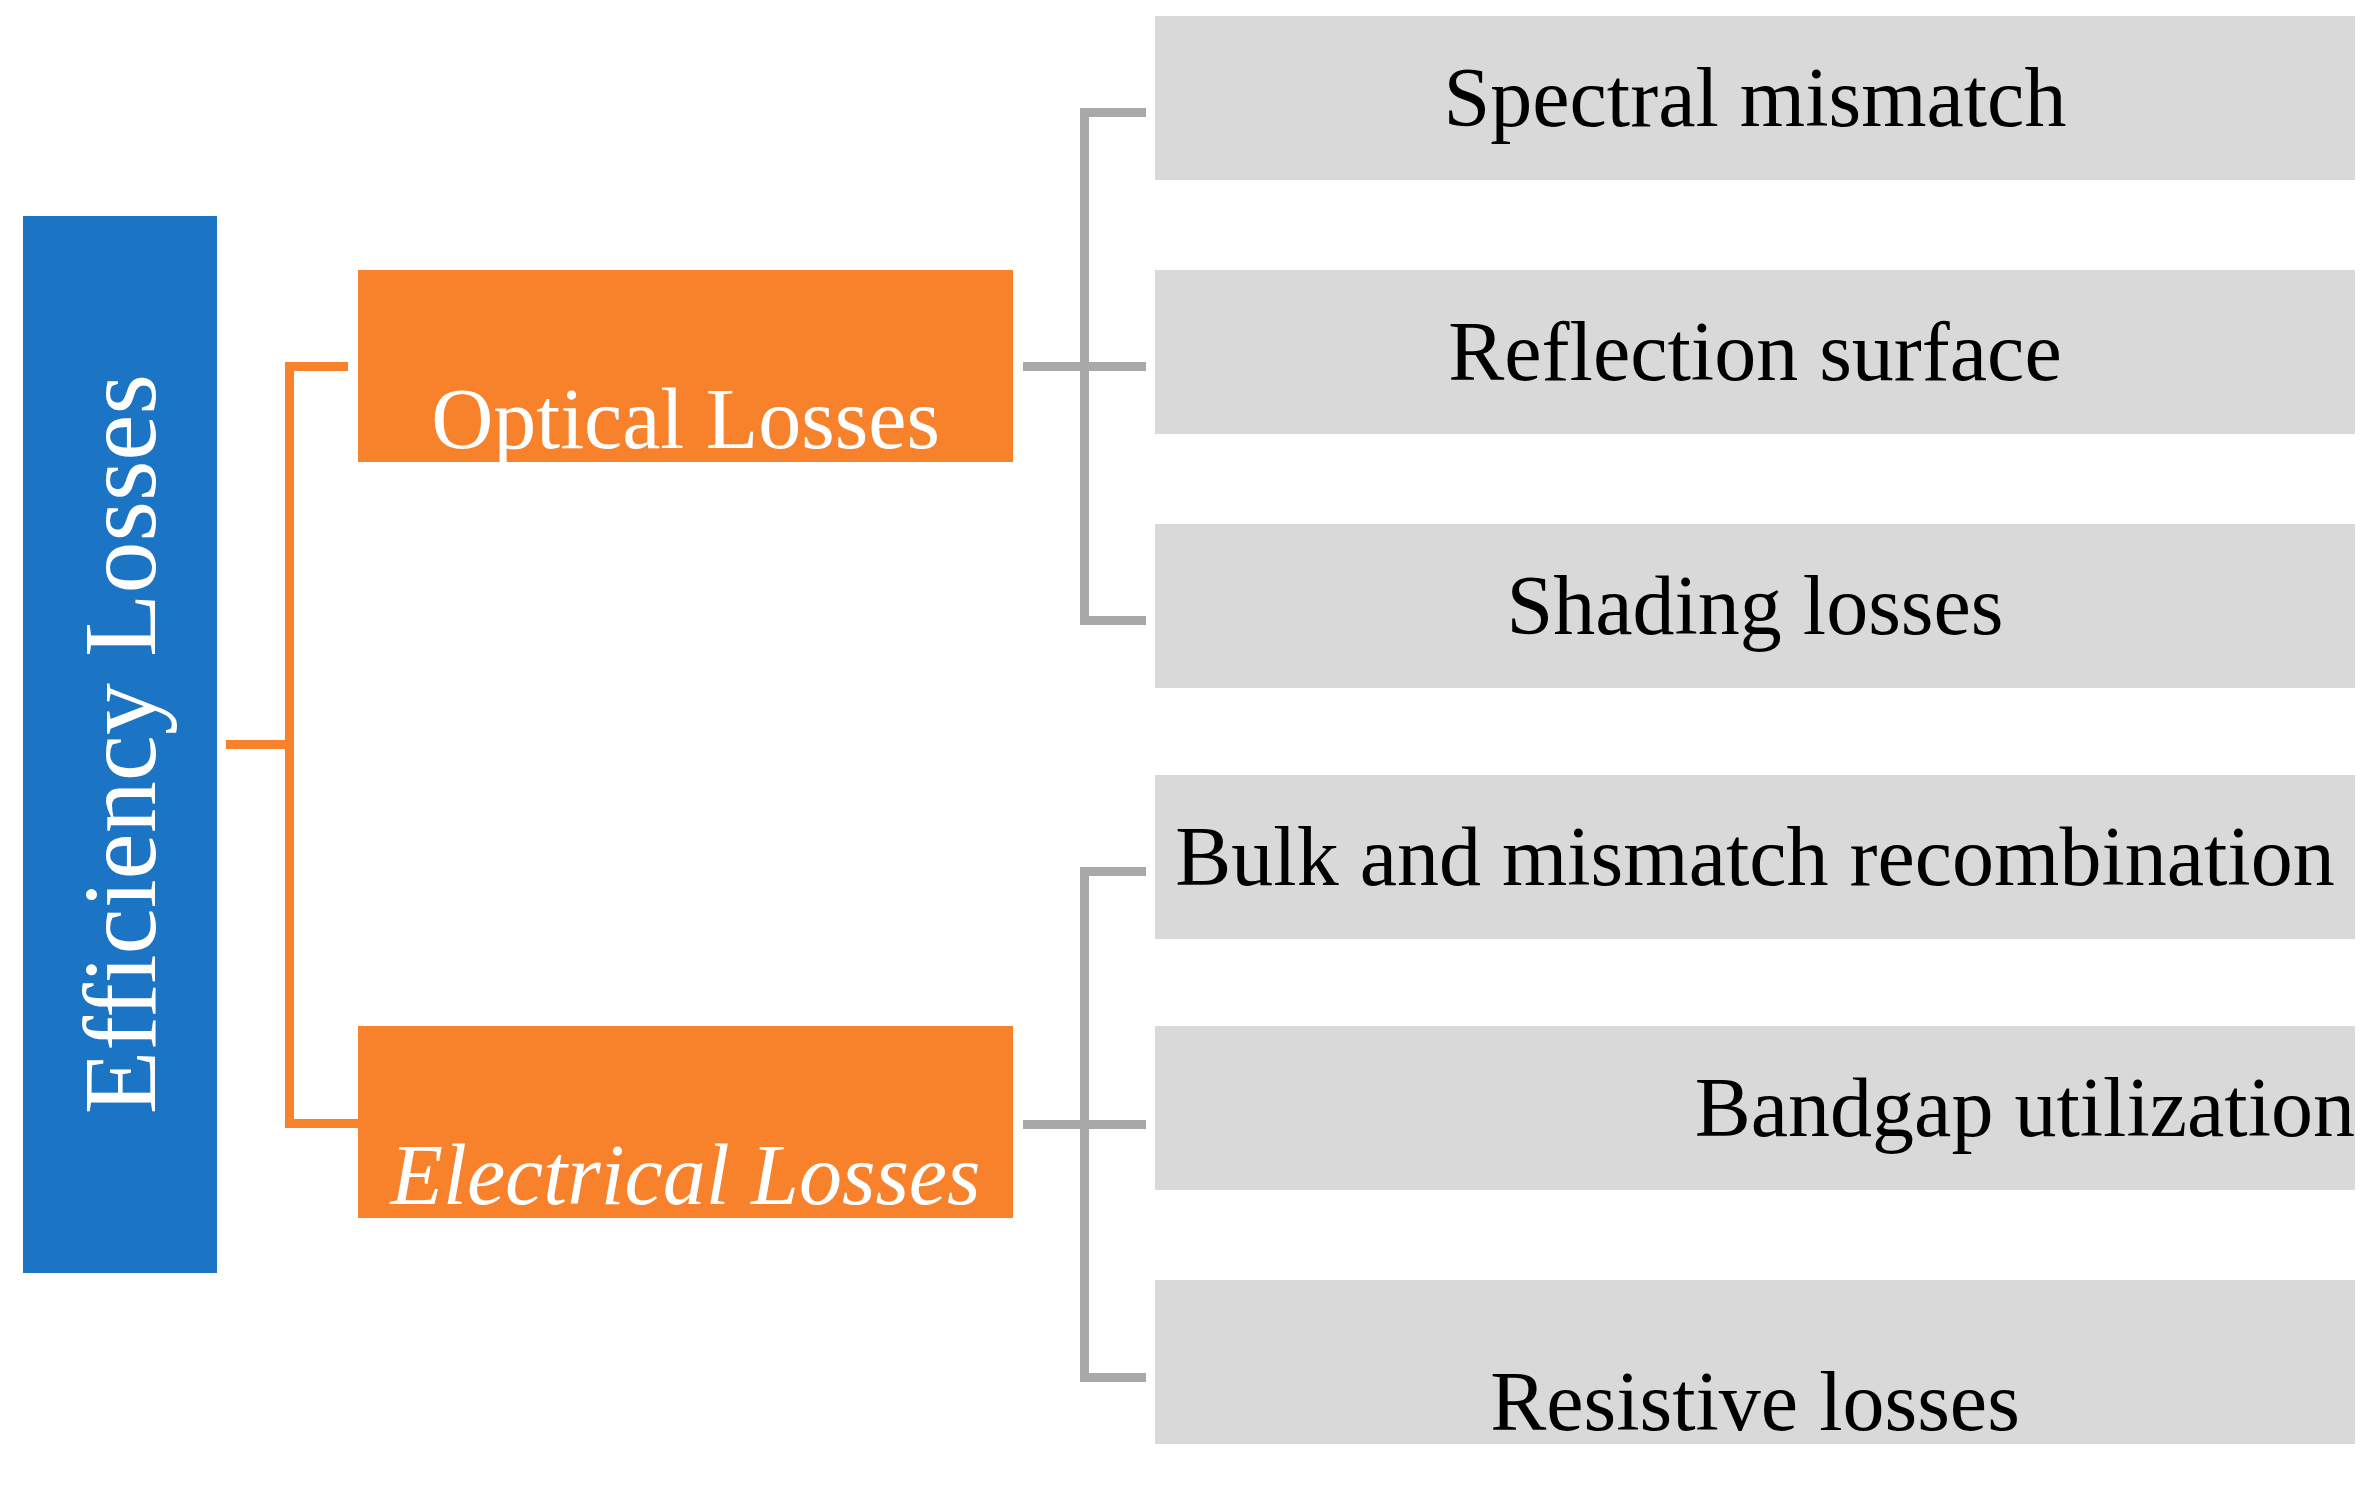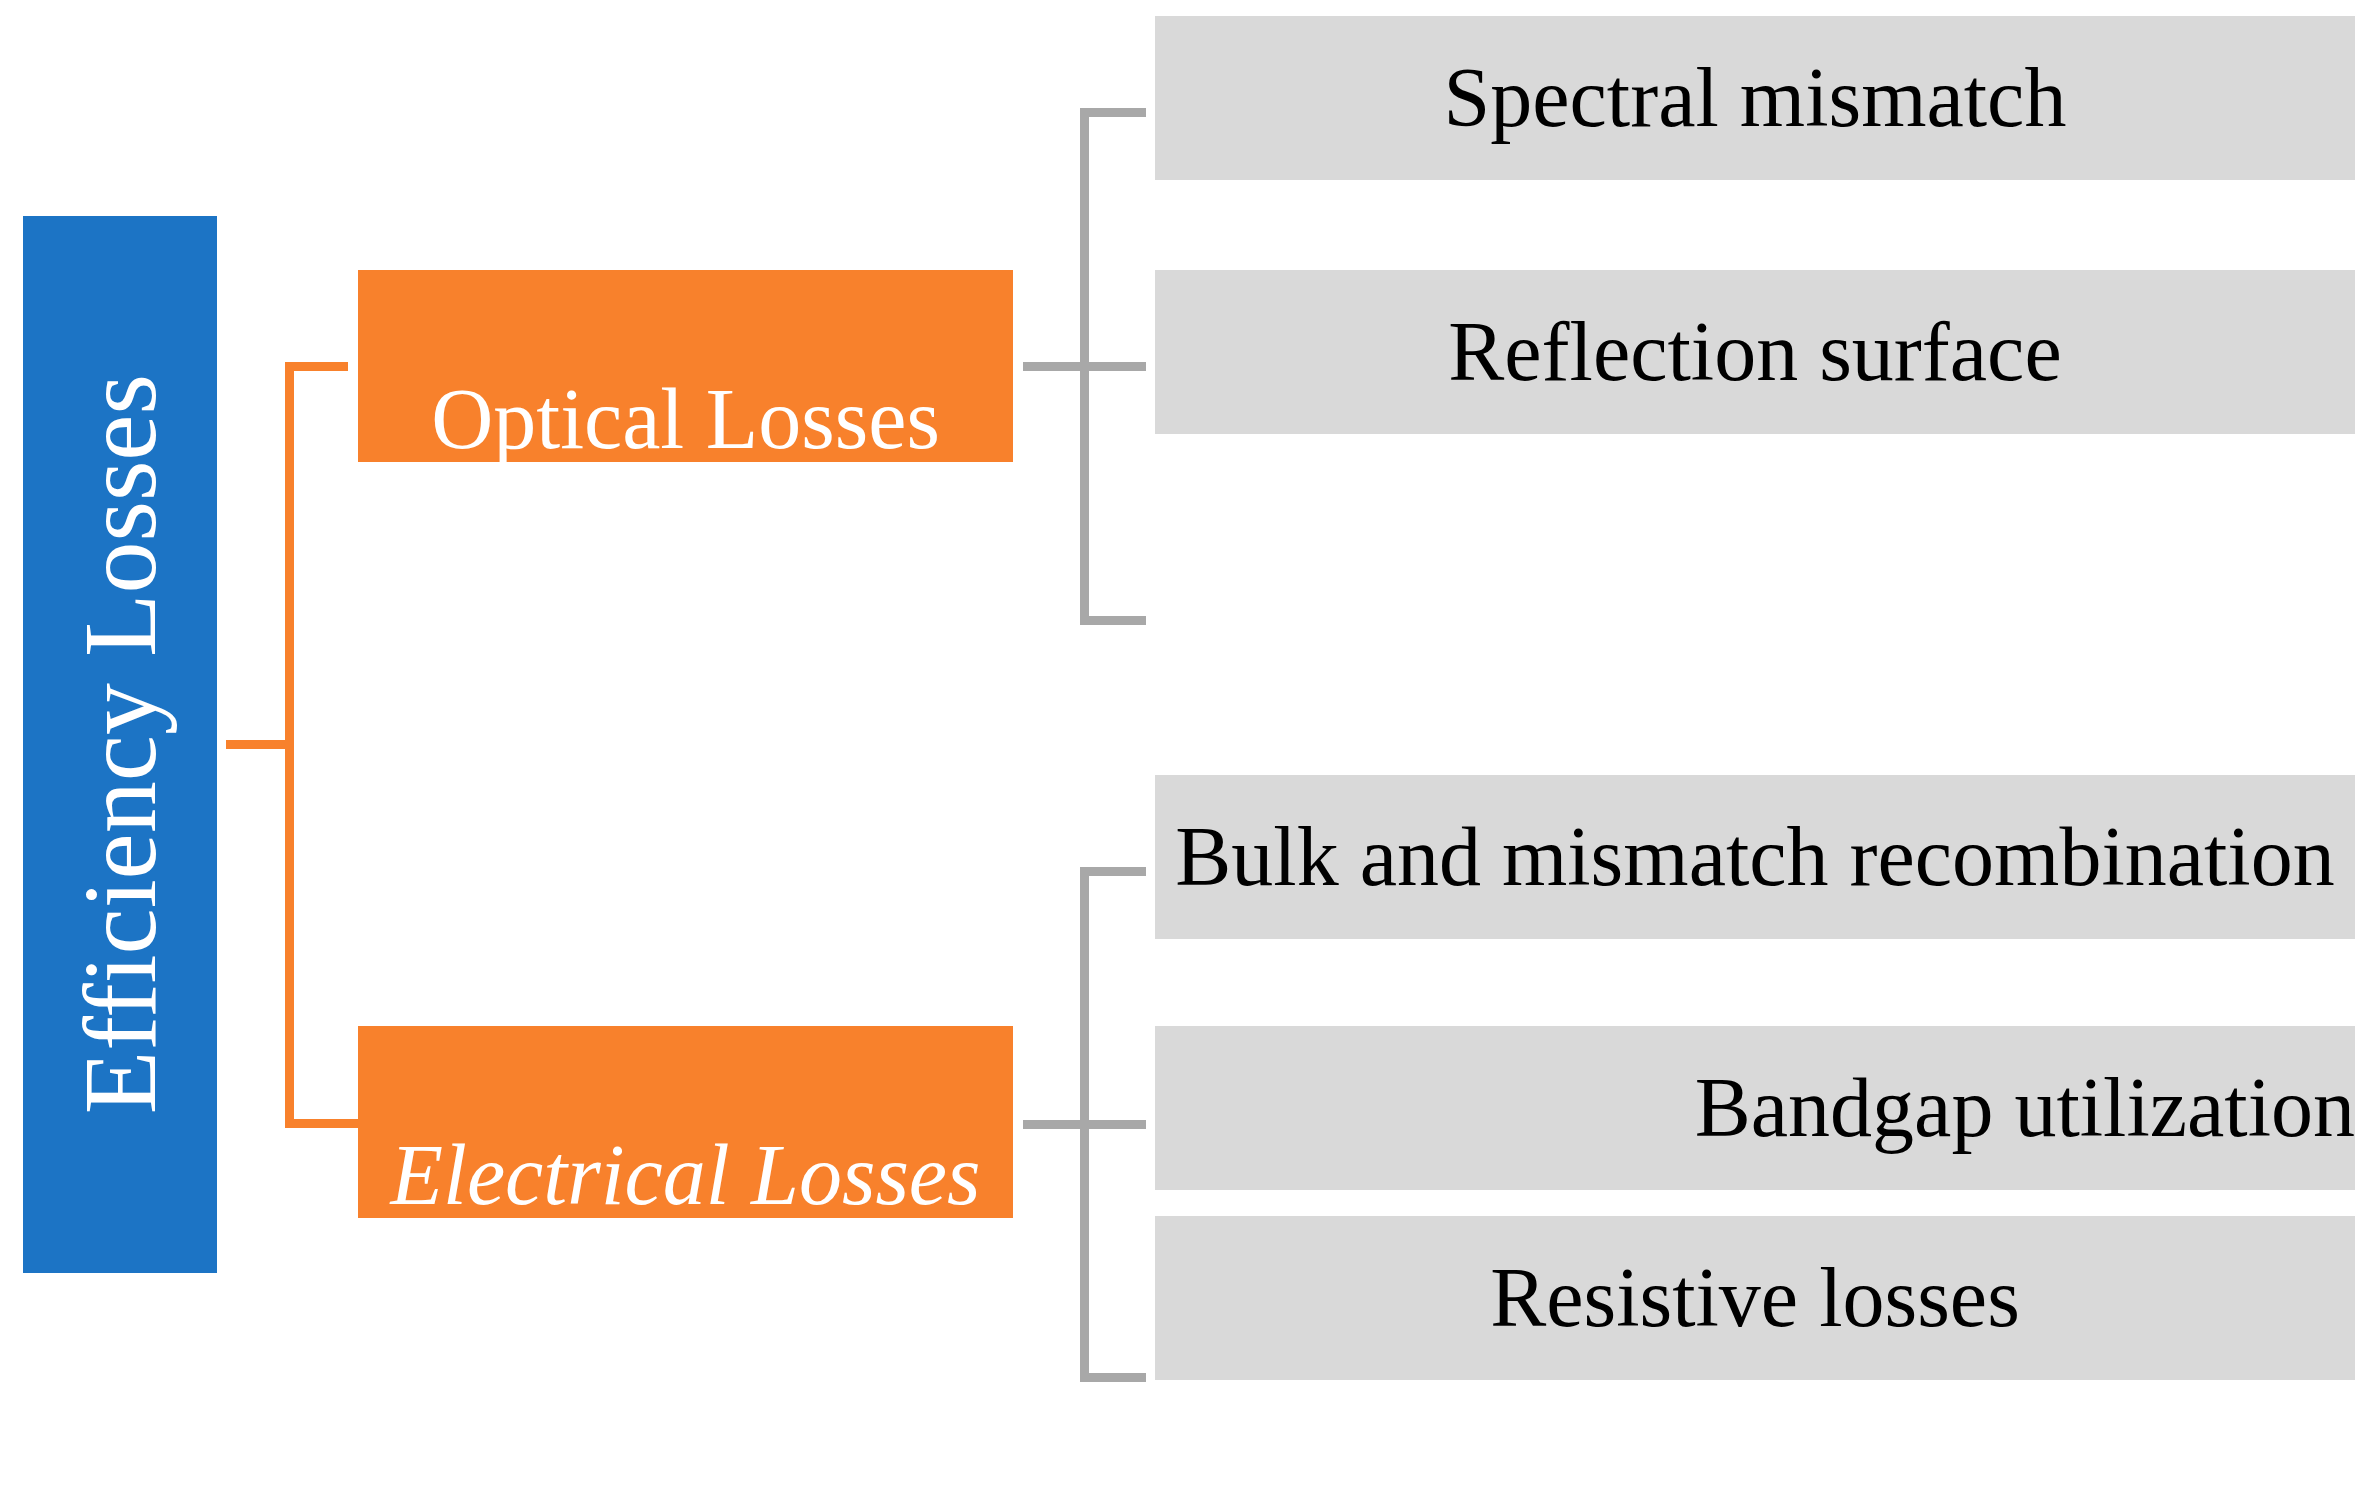--- a/index.html
+++ b/index.html
@@ -49,21 +49,21 @@
     display:flex;align-items:center;justify-content:center;
   }
   .leaf-box .label{
     color:#000000;font-size:84px;line-height:1;white-space:nowrap;
   }
   .leaf-1{top:16px;}
   .leaf-2{top:270px;}
   .leaf-3{top:524px;}
   .leaf-4{top:775px;}
   .leaf-5{top:1026px;justify-content:flex-end;}
-  .leaf-6{top:1216px;}
+  .leaf-6{top:1280px;align-items:flex-end;}
   
   .line{position:absolute;}
   .line.orange{background:var(--accent-fill);}
   .line.gray{background:var(--leaf-line);}
   
   .o-mid   {left:226px;top:740px;width:59px;height:9px;}
   .o-trunk {left:285px;top:362px;width:9px;height:766px;}
   .o-top   {left:285px;top:362px;width:63px;height:9px;}
   .o-bot   {left:285px;top:1119px;width:75px;height:9px;}
   
@@ -107,20 +107,23 @@
   <div class="line gray g2-vert"></div>
   <div class="line gray g2-top"></div>
   <div class="line gray g2-bot"></div>
 
   <div class="abs leaf-box leaf-1">
     <span class="label">Spectral mismatch</span>
   </div>
   <div class="abs leaf-box leaf-2">
     <span class="label">Reflection surface</span>
   </div>
+  <div class="abs leaf-box leaf-3">
+    <span class="label">Shading losses</span>
+  </div>
   <div class="abs leaf-box leaf-4">
     <span class="label">Bulk and mismatch recombination</span>
   </div>
   <div class="abs leaf-box leaf-5">
     <span class="label">Bandgap utilization</span>
   </div>
   <div class="abs leaf-box leaf-6">
     <span class="label">Resistive losses</span>
   </div>
 

